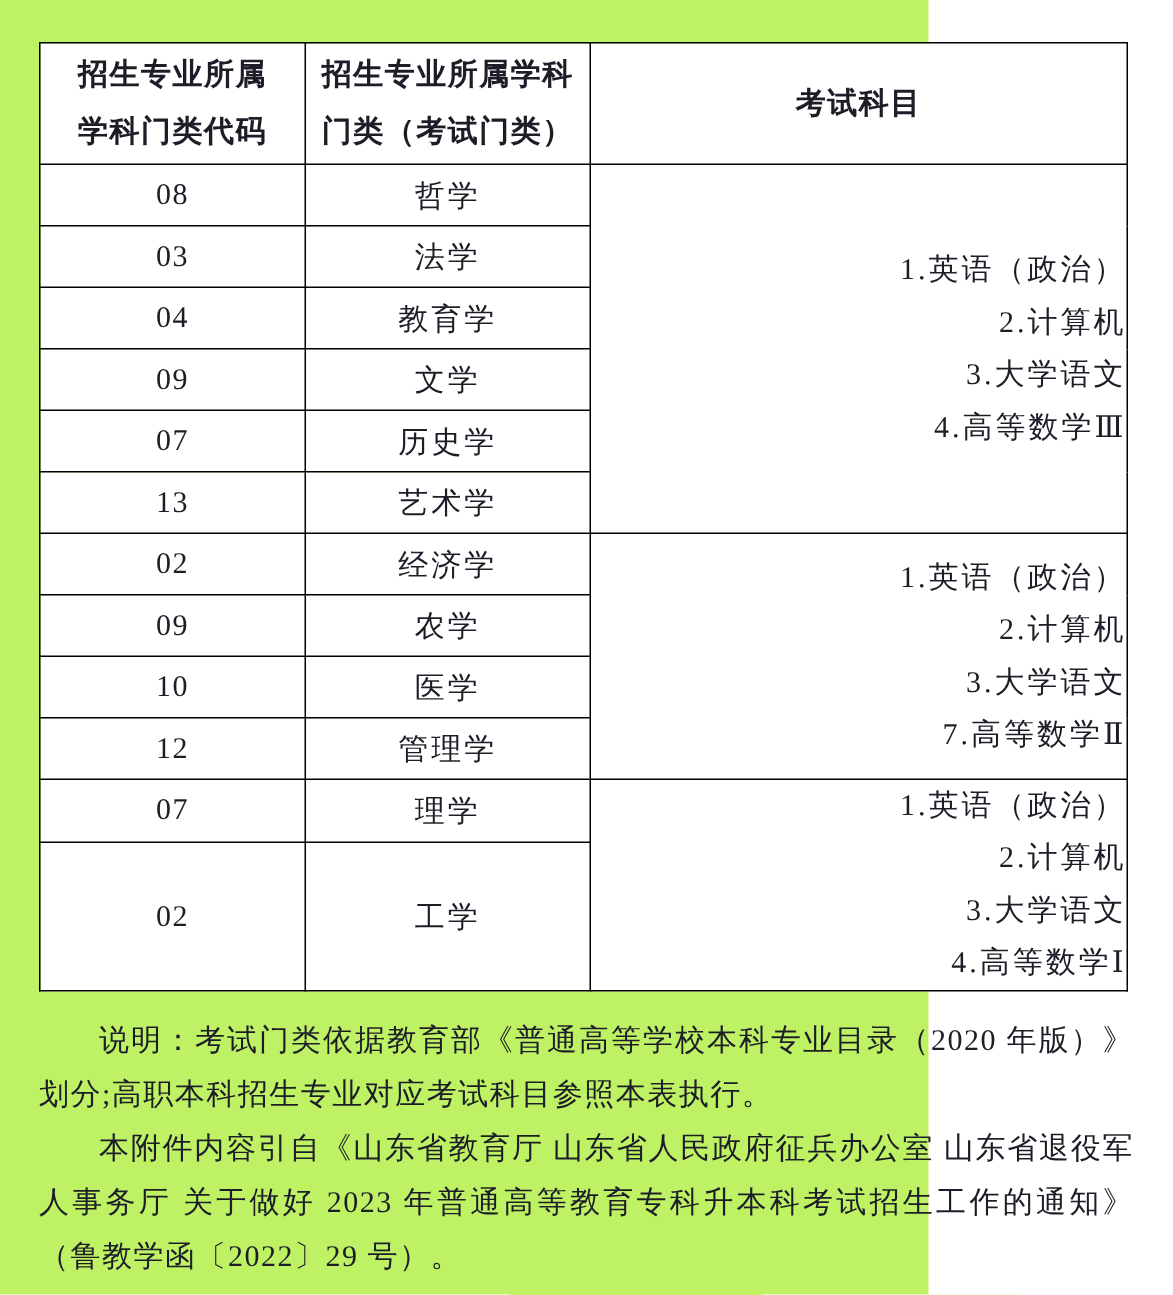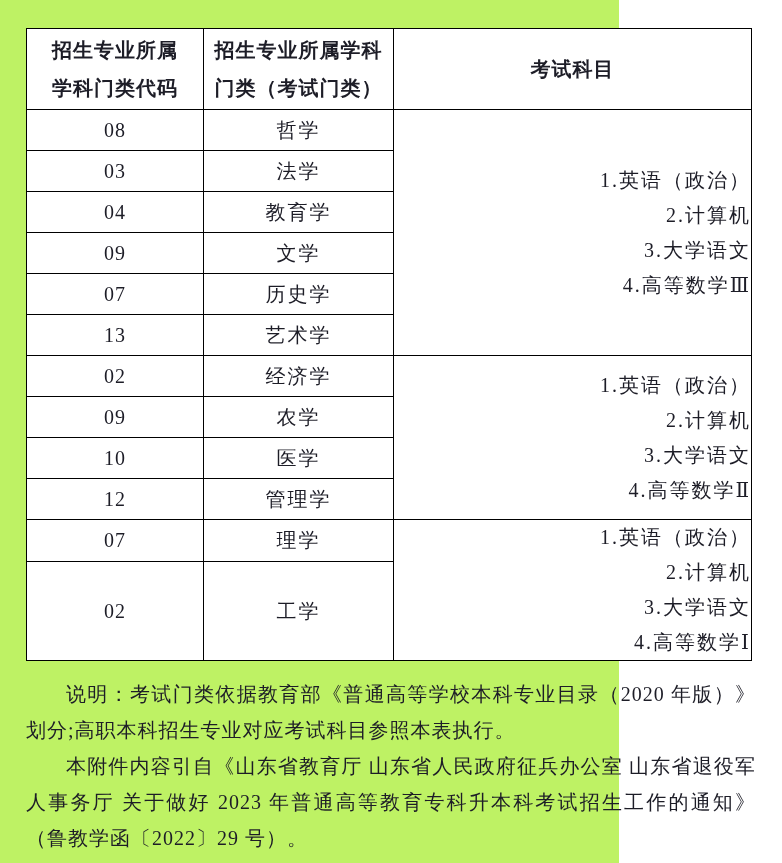--- a/index.html
+++ b/index.html
@@ -132,21 +132,21 @@
         <td class="category-cell">艺术学</td>
       </tr>
 
       <tr class="data-row">
         <td class="code-cell">02</td>
         <td class="category-cell">经济学</td>
         <td class="subjects-cell" rowspan="4">
           <div class="subject-line">1.英语（政治）</div>
           <div class="subject-line">2.计算机</div>
           <div class="subject-line">3.大学语文</div>
-          <div class="subject-line">4.高等数学Ⅱ</div>
+          <div class="subject-line">7.高等数学Ⅱ</div>
         </td>
       </tr>
       <tr class="data-row">
         <td class="code-cell">09</td>
         <td class="category-cell">农学</td>
       </tr>
       <tr class="data-row">
         <td class="code-cell">10</td>
         <td class="category-cell">医学</td>
       </tr>

